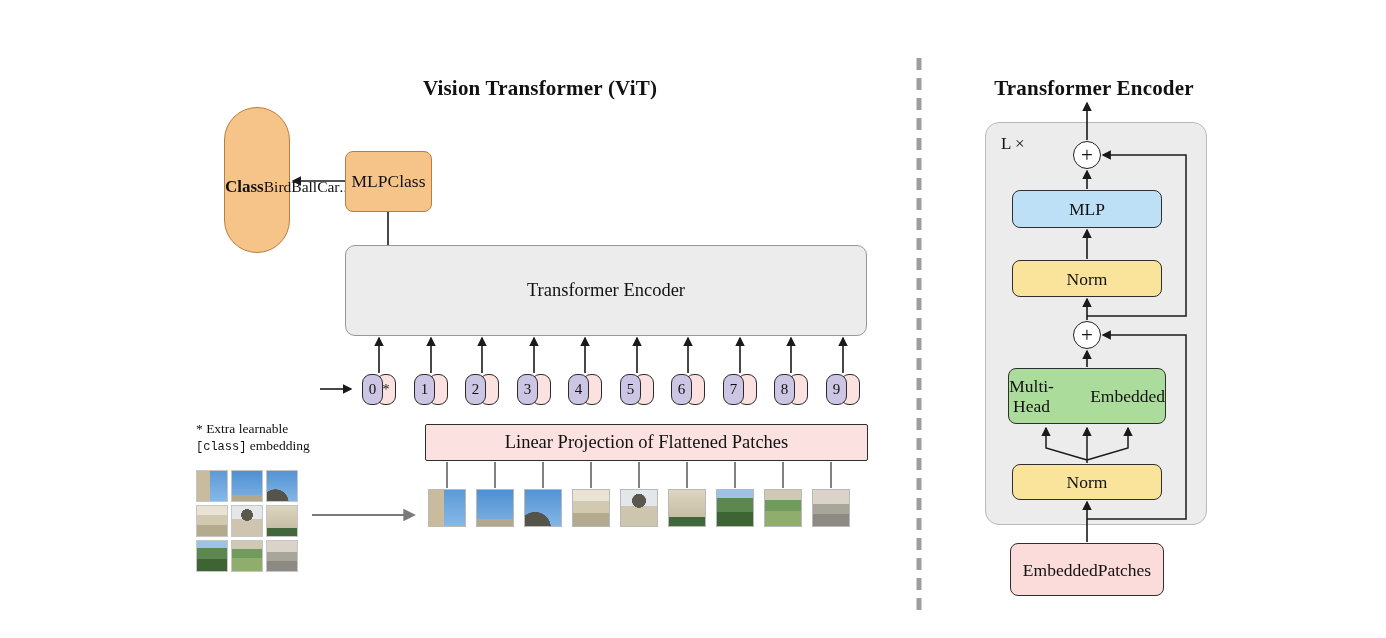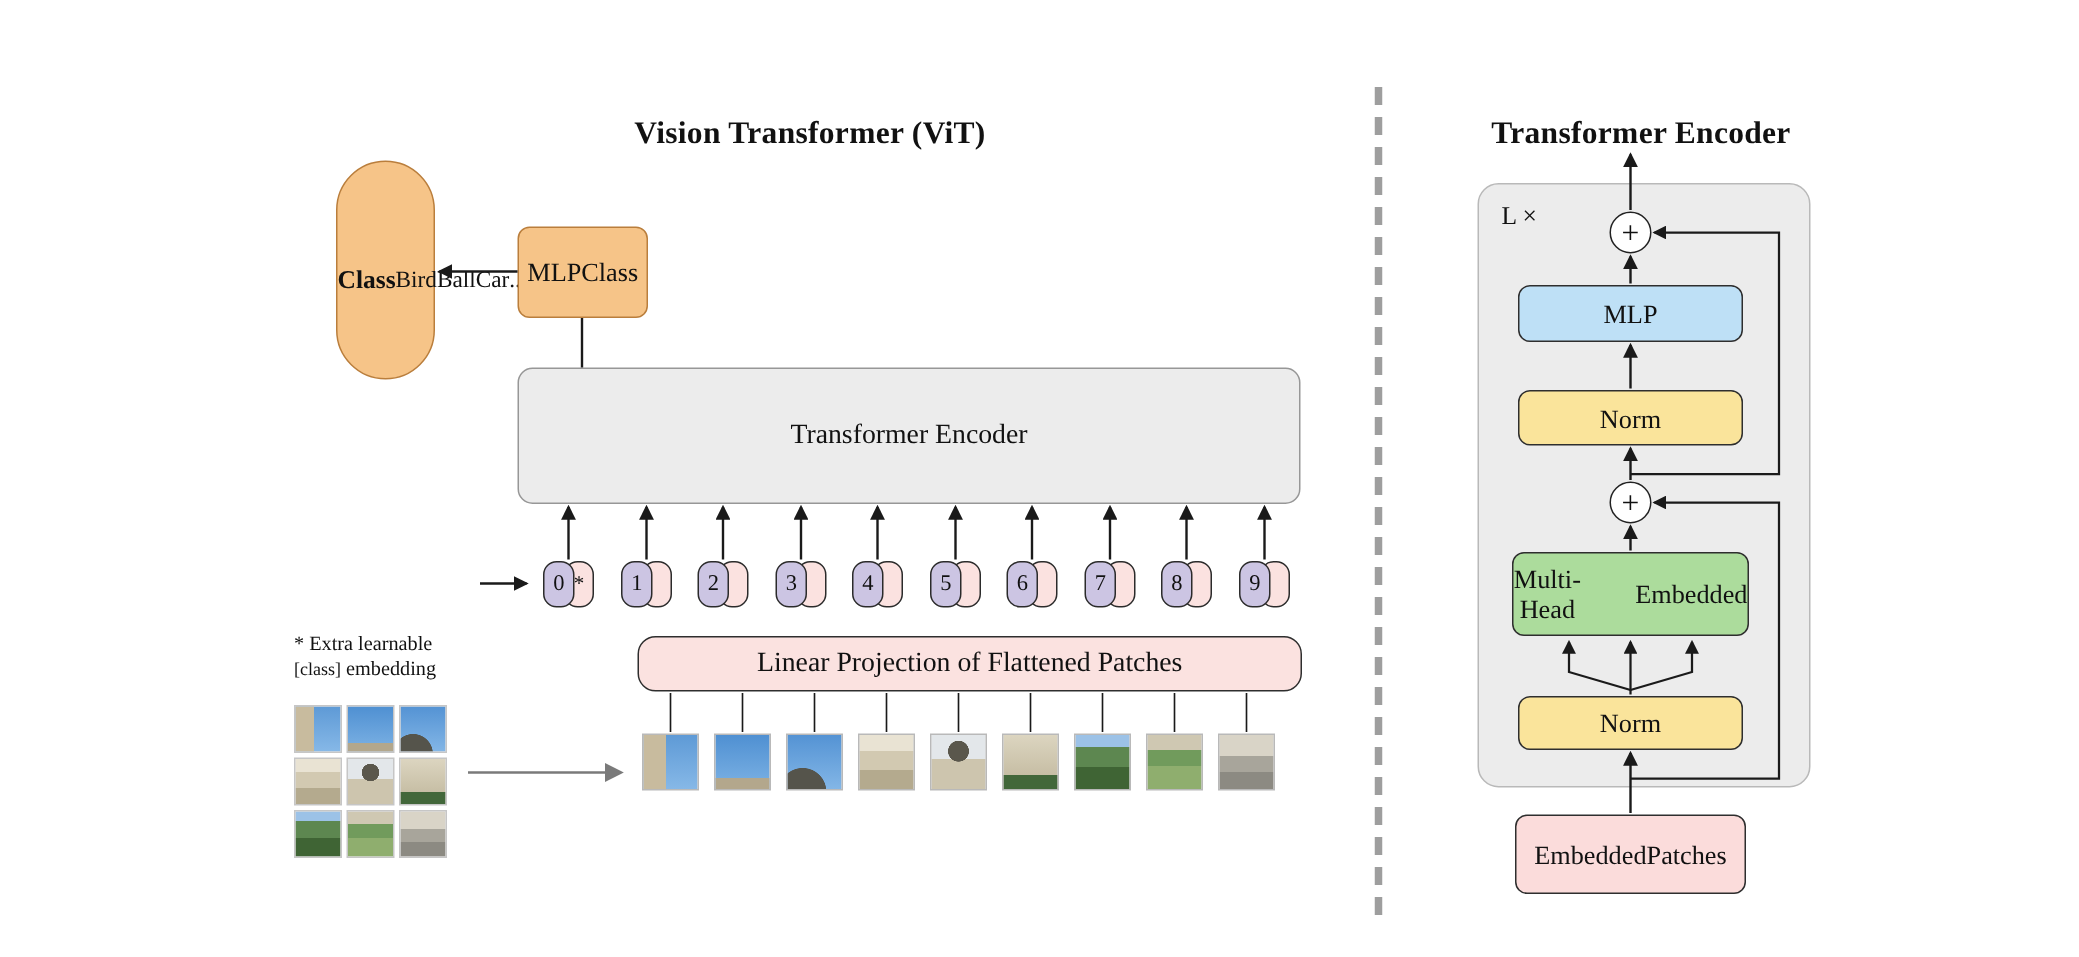--- a/index.html
+++ b/index.html
@@ -10,25 +10,25 @@
   .title { position:absolute; font-weight:bold; font-size:21px; text-align:center; letter-spacing:.2px; }
 
   .bx { position:absolute; border:1.3px solid #2e2e2e; display:flex; flex-direction:row;
         align-items:center; justify-content:center; text-align:center; }
   .orange { background:var(--orange,#F6C488); border-color:var(--orange_border,#BA7E3C); }
   .pill { border-radius:33px; justify-content:flex-start; padding-top:13px; }
   .pill .head { font-weight:bold; font-size:17px; line-height:23px; }
   .pill .item { font-size:15.5px; line-height:21px; }
   .mlphead { border-radius:8px; font-size:17.5px; line-height:21px; }
   .encoder { background:var(--gray_box,#ECECEC); border-color:#979797; border-radius:10px; font-size:18.5px; }
-  .linproj { background:var(--pink,#FBE2E0); border-radius:12px; font-size:18.5px; }
+  .linproj { background:var(--pink,#FBE2E0); border-radius:2px; font-size:18.5px; }
 
   .pplabel { font-weight:bold; font-size:15px; line-height:17px; text-align:right; }
   .note { font-size:13.5px; line-height:17px; }
-  .note .mono { font-family:Liberation Serif, serif; font-size:12px; }
+  .note .mono { font-family:Liberation Mono, monospace; font-size:12px; }
 
   .token { position:absolute; top:374px; height:31px; display:flex; }
   .tok-pos { width:21px; height:31px; background:var(--lavender,#CCC5E3); border:1.3px solid #2b2b2b;
              border-radius:9px; display:flex; align-items:center; justify-content:center; font-size:15px;
              position:relative; z-index:2; }
   .tok-patch { width:20px; height:31px; background:var(--pink,#FBE2E0); border:1.3px solid #2b2b2b;
                border-radius:9px; margin-left:-7px; display:flex; align-items:center; justify-content:center;
                font-size:14px; z-index:1; }
 
   .patch { position:absolute; top:489px; width:38px; height:38px; border:1px solid #b9b9b9; }

